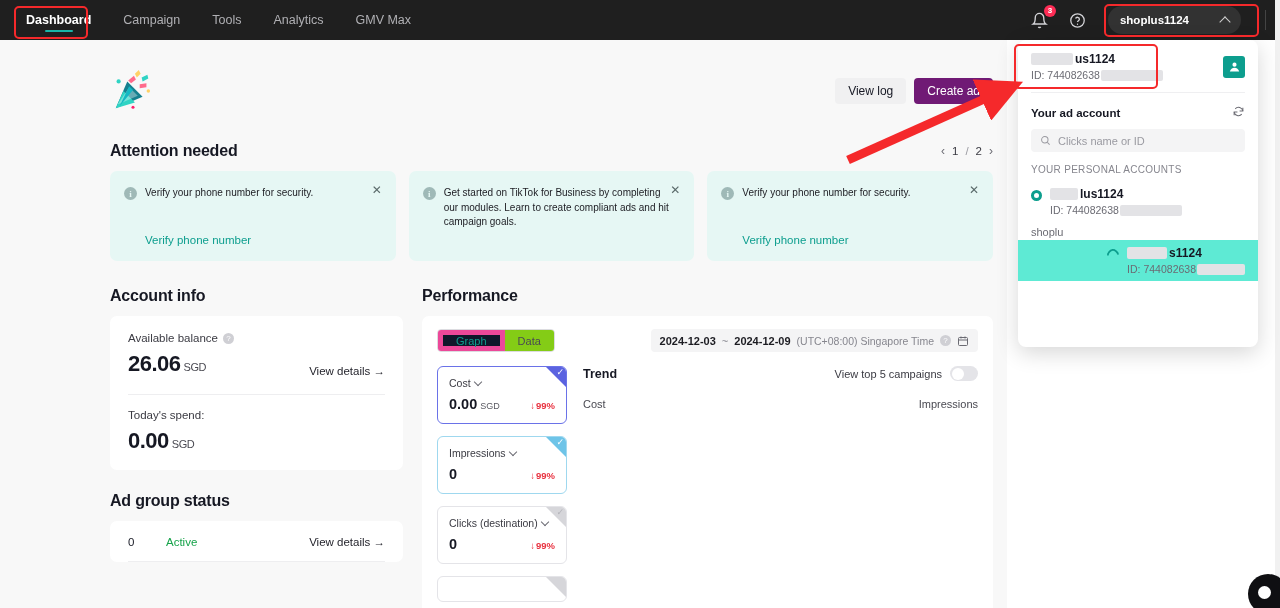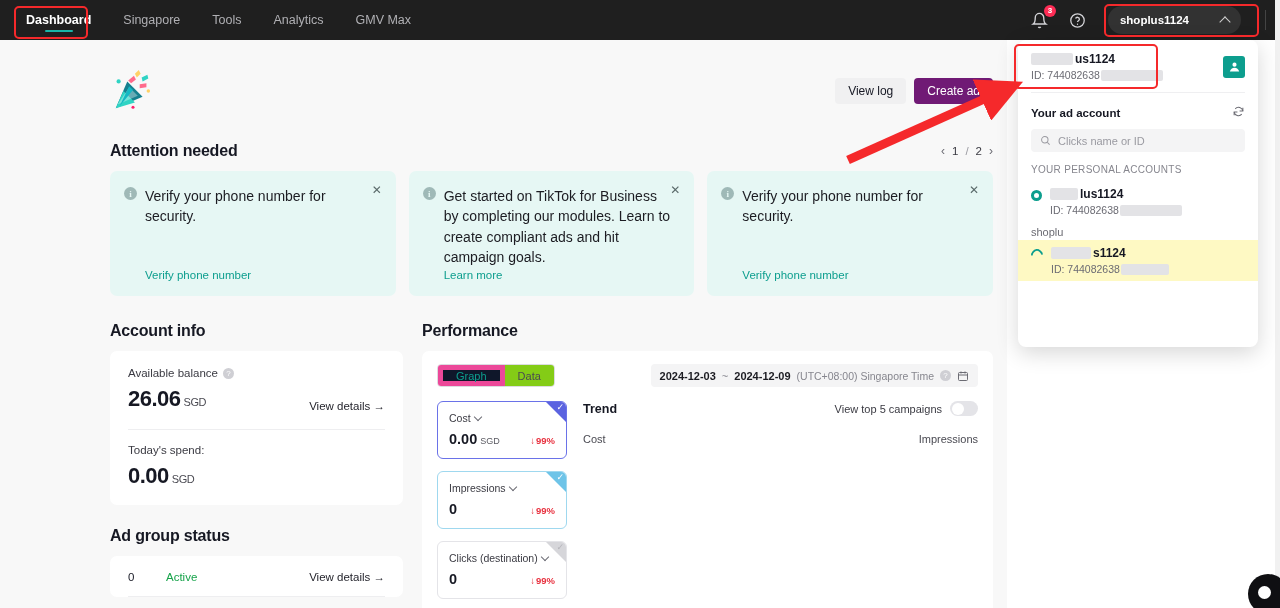--- a/index.html
+++ b/index.html
@@ -155,21 +155,21 @@
   }
   .attn-top { display: flex; align-items: flex-start; gap: 8px; }
   .info-dot {
     width: 13px; height: 13px; border-radius: 50%;
     background: #9fb9b7; color: #e6f7f4;
     font-size: 9px; font-weight: bold;
     display: flex; align-items: center; justify-content: center;
     flex: 0 0 auto; margin-top: 1px;
     font-family: "Liberation Serif", serif;
   }
-  .attn-text { font-size: 14px; color: #1c1c22; line-height: 1.45; flex: 1; padding-right: 10px; }
+  .attn-text { font-size: 10px; color: #1c1c22; line-height: 1.45; flex: 1; padding-right: 10px; }
   .attn-close {
     position: absolute; top: 13px; right: 12px;
     width: 12px; height: 12px; cursor: pointer;
     color: #5a6a6a; font-size: 12px; line-height: 12px;
   }
   .attn-link {
     margin-top: auto;
     padding-top: 12px;
     font-size: 11.5px;
     color: #0d9e8e;
@@ -361,21 +361,21 @@
     font-size: 10px; color: #86868e;
     letter-spacing: 0.3px;
     padding: 12px 13px 6px 13px;
   }
   .dd-acct {
     display: flex; align-items: flex-start;
     padding: 6px 13px 6px 13px;
     gap: 8px;
     cursor: pointer;
   }
-  .dd-acct.hl { background: #fef9c3; }
+  .dd-acct.hl { background: #5eead4; justify-content: flex-end; }
   .radio-on {
     width: 11px; height: 11px; border-radius: 50%;
     border: 3px solid #0d9e8e; background: #fff;
     flex: 0 0 auto; margin-top: 3px;
   }
   .spinner {
     width: 12px; height: 12px; border-radius: 50%;
     border: 2.5px solid #0d9e8e;
     border-right-color: transparent;
     border-bottom-color: transparent;
@@ -424,21 +424,21 @@
 </head>
 <body>
 
 <div class="navbar">
   <div class="nav-left">
     <div class="nav-item active">
       <span>Dashboard</span>
       <span class="nav-underline"></span>
     </div>
     <div class="nav-item">
-      <span>Singapore</span>
+      <span>Campaign</span>
     </div>
     <div class="nav-item">
       <span>Tools</span>
     </div>
     <div class="nav-item">
       <span>Analytics</span>
     </div>
     <div class="nav-item">
       <span>GMV Max</span>
     </div>
@@ -512,21 +512,20 @@
         <span class="attn-close">✕</span>
         <div class="attn-link">Verify phone number</div>
       </div>
 
       <div class="attn-card">
         <div class="attn-top">
           <span class="info-dot">i</span>
           <div class="attn-text">Get started on TikTok for Business by completing our modules. Learn to create compliant ads and hit campaign goals.</div>
         </div>
         <span class="attn-close">✕</span>
-        <div class="attn-link tight">Learn more</div>
       </div>
 
       <div class="attn-card">
         <div class="attn-top">
           <span class="info-dot">i</span>
           <div class="attn-text">Verify your phone number for security.</div>
         </div>
         <span class="attn-close">✕</span>
         <div class="attn-link">Verify phone number</div>
       </div>

